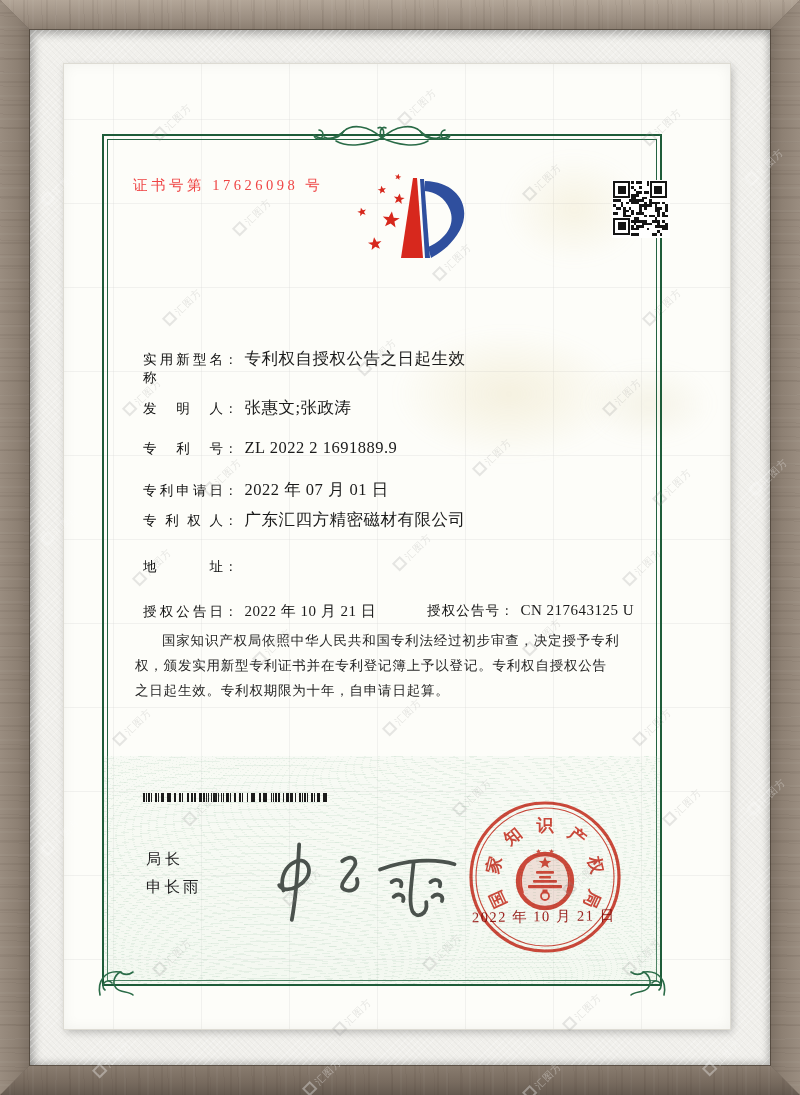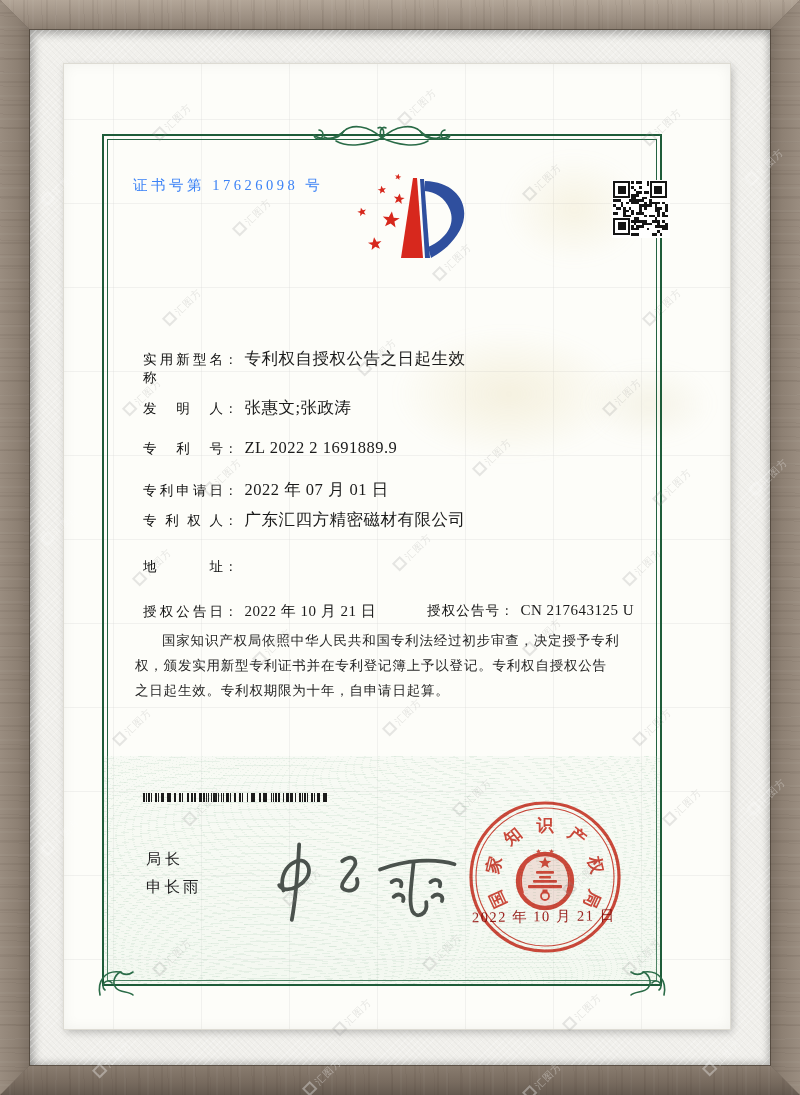--- a/index.html
+++ b/index.html
@@ -55,21 +55,21 @@
   .cert-box::before{content:'';position:absolute;inset:3px;border:1px solid #246342;pointer-events:none;}
   .guilloche{position:absolute;left:0;right:0;bottom:0;height:228px;pointer-events:none;opacity:.75;
     background:
       repeating-radial-gradient(ellipse 620px 110px at 30% 120%,rgba(110,170,130,.16) 0 1px,transparent 1px 8px),
       repeating-radial-gradient(ellipse 700px 130px at 75% -15%,rgba(110,170,130,.13) 0 1px,transparent 1px 9px),
       linear-gradient(rgba(214,233,215,.18),rgba(214,233,215,.32));}
   .flourish-top{position:absolute;left:50%;top:-14px;transform:translateX(-50%);}
   .flourish-bl{position:absolute;left:-9px;bottom:-15px;}
   .flourish-br{position:absolute;right:-9px;bottom:-15px;transform:scaleX(-1);}
   
-  .cert-number{position:absolute;left:69px;top:112px;font-size:14.5px;letter-spacing:3.5px;color:#3b82f6;}
+  .cert-number{position:absolute;left:69px;top:112px;font-size:14.5px;letter-spacing:3.5px;color:#ef4444;}
   .logo{position:absolute;left:282px;top:100px;width:124px;height:102px;}
   .qr{position:absolute;left:548px;top:116px;width:56px;height:56px;background:#fff;padding:1px;}
   .qr .finder{position:absolute;width:13px;height:13px;border:2.6px solid #151515;}
   .qr .finder::after{content:'';position:absolute;left:2.6px;top:2.6px;width:8px;height:8px;background:#151515;}
   .qr .m{position:absolute;width:2.6px;height:2.6px;background:#151515;}
   .cert-title{position:absolute;left:38px;top:203px;width:556px;text-align:center;
     font-size:33px;font-weight:600;letter-spacing:6px;color:#1c1c1c;}
   .row{position:absolute;left:79px;width:516px;display:flex;align-items:baseline;}
   .f-label{display:inline-block;width:80px;font-size:13.5px;color:#111;
     text-align:justify;text-align-last:justify;flex:none;}

